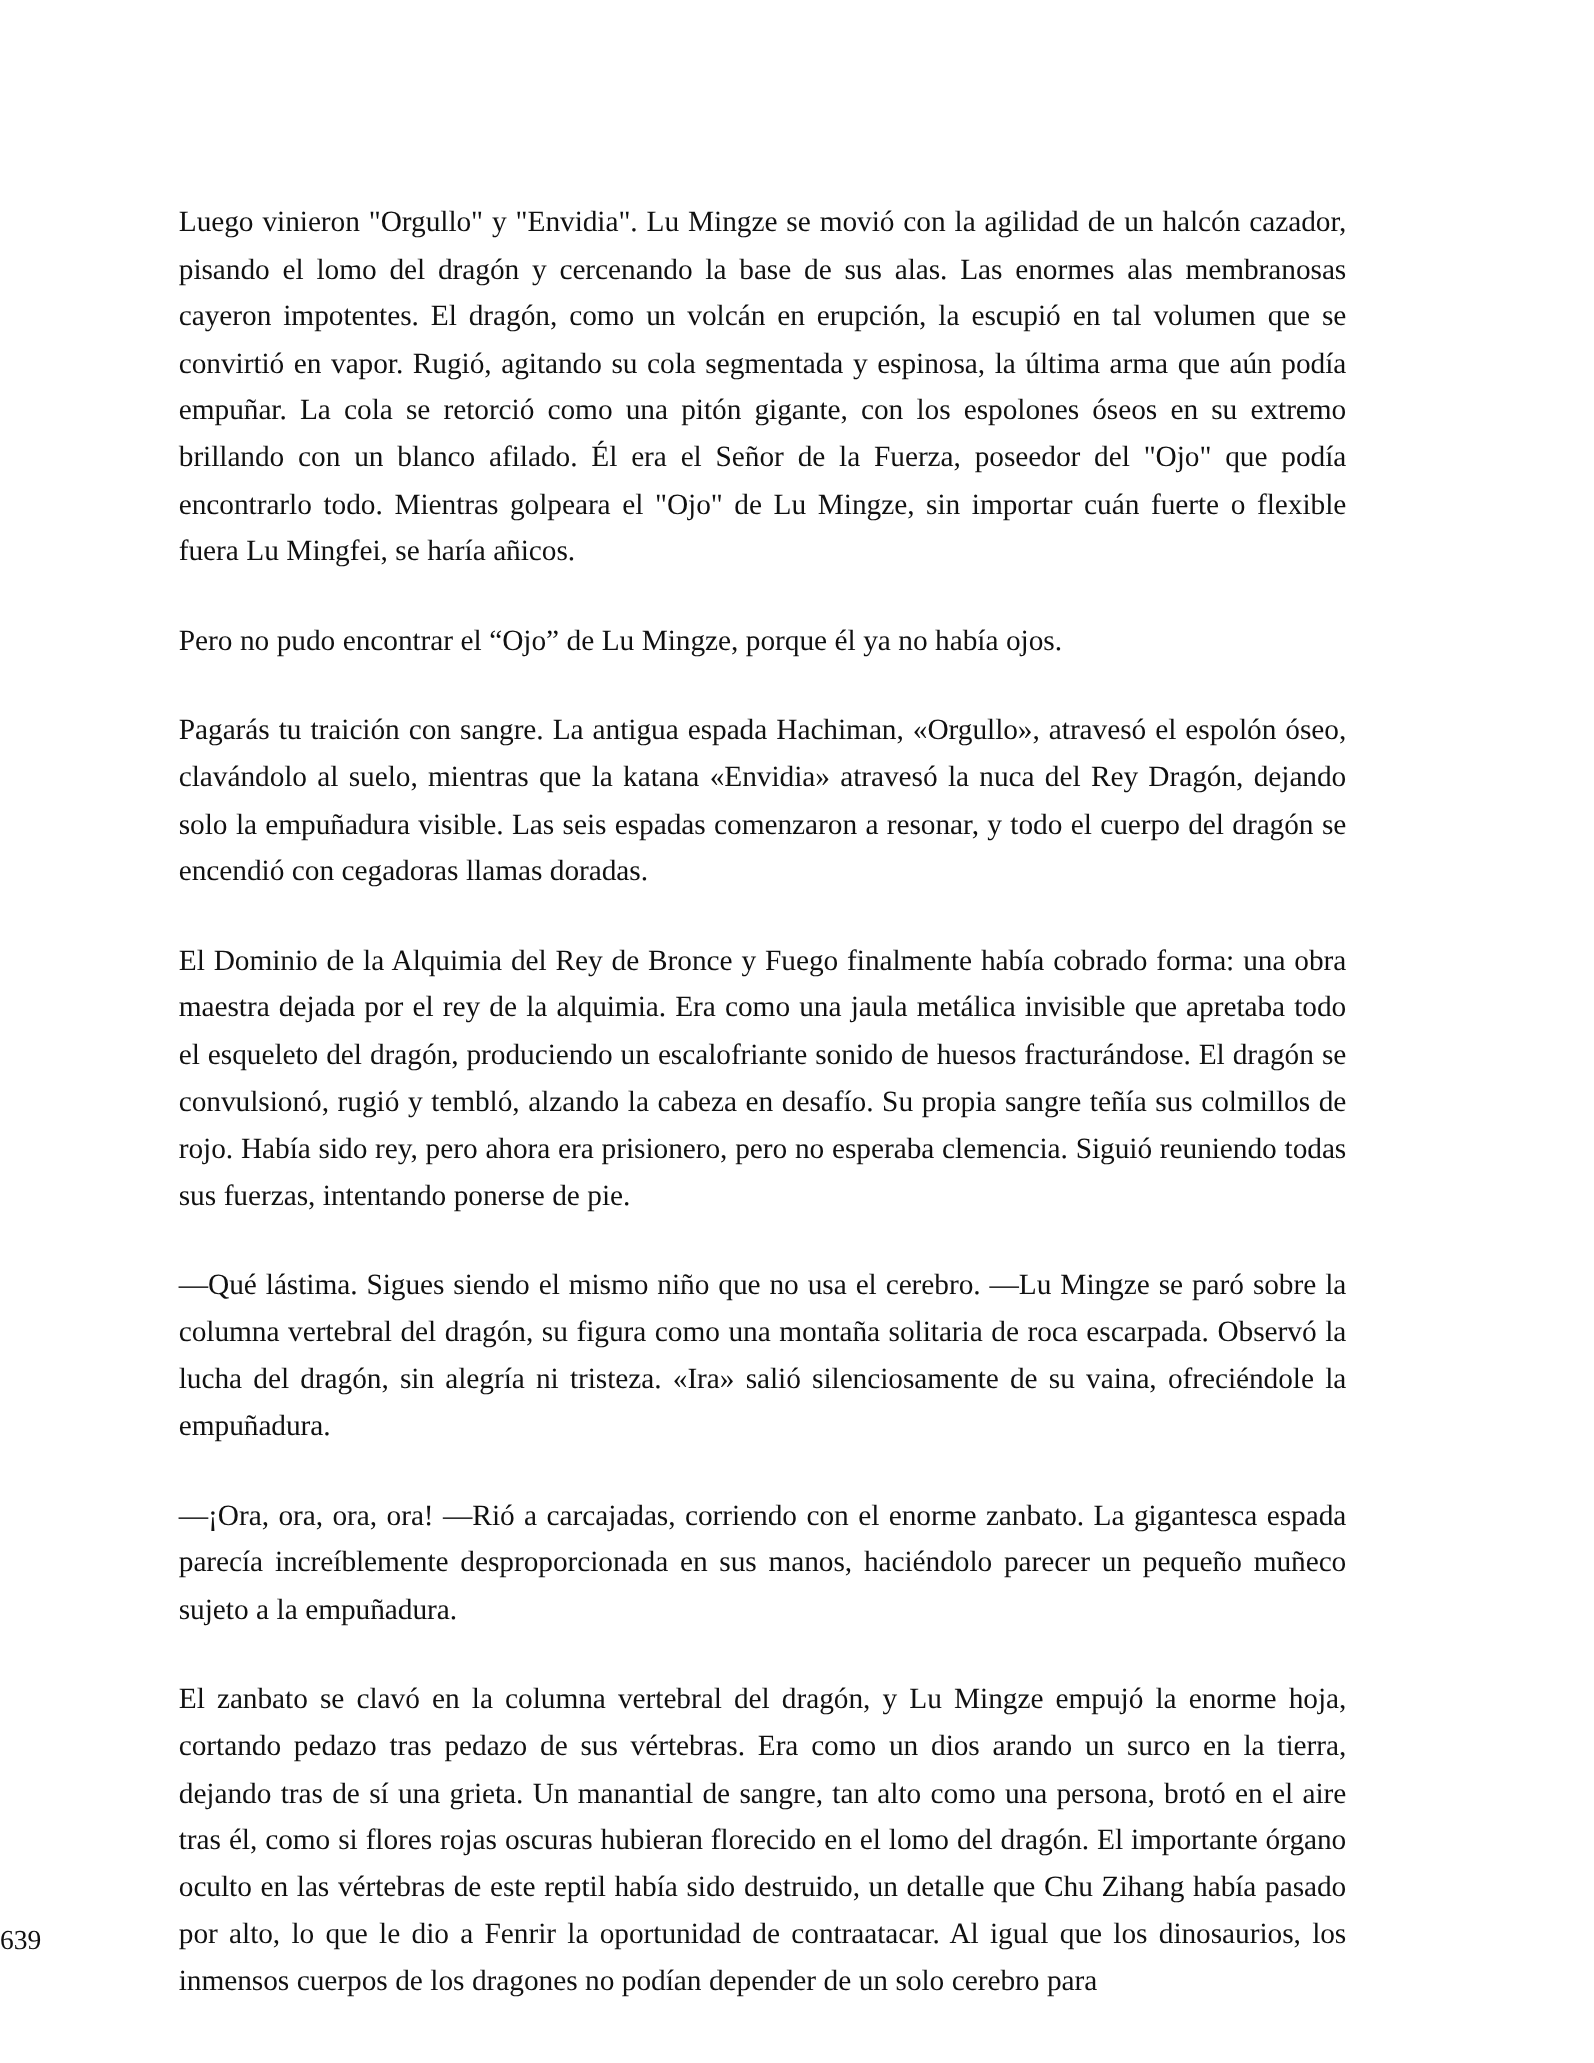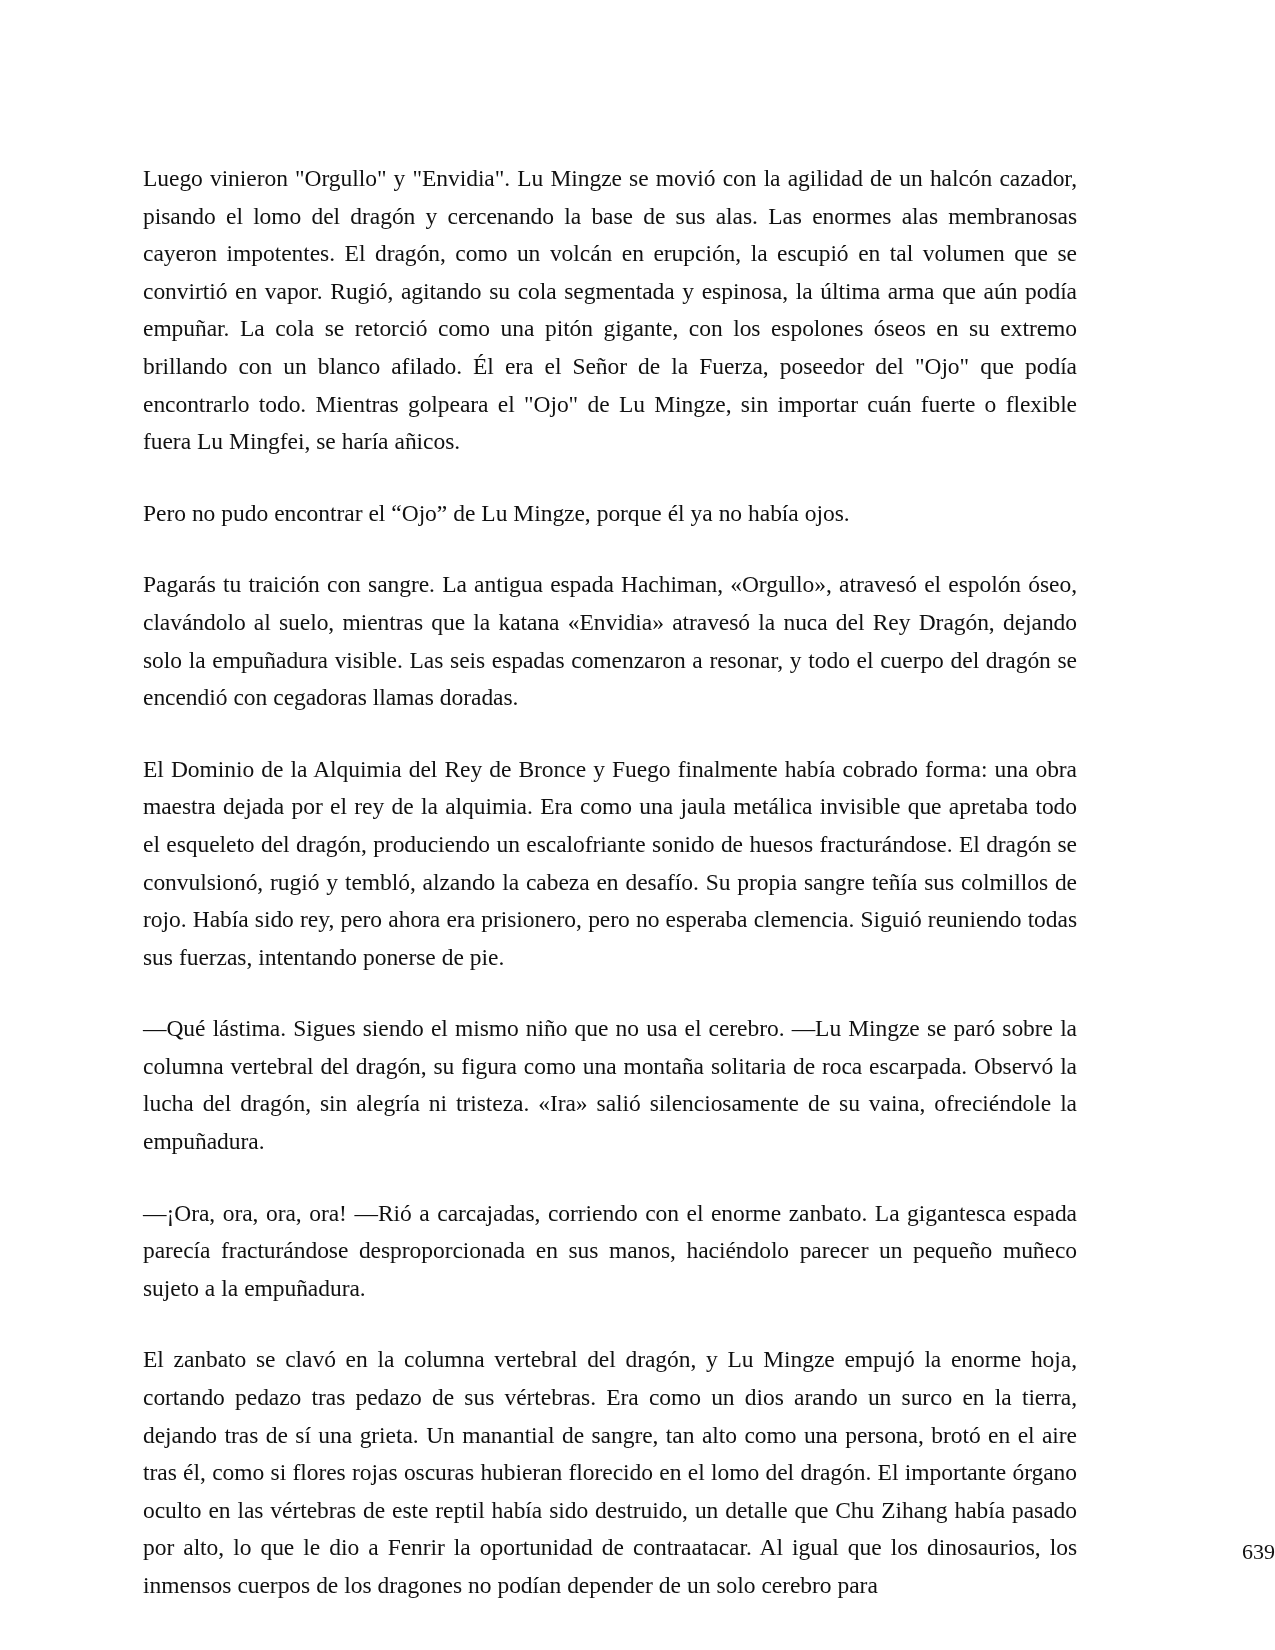--- a/index.html
+++ b/index.html
@@ -35,36 +35,36 @@
     hyphens: none;
   }
   .para:last-child {
     margin-bottom: 12px;
   }
   .page-number {
     position: absolute;
     left: 0;
     right: 0;
     top: 1538px;
-    text-align: right;
+    text-align: left;
     font-size: 22px;
     line-height: 28px;
     color: #111111;
   }
 </style>
 </head>
 <body>
 
 <div class="page">
 
   <div class="text-column">
     <p class="para">Luego vinieron "Orgullo" y "Envidia". Lu Mingze se movió con la agilidad de un halcón cazador, pisando el lomo del dragón y cercenando la base de sus alas. Las enormes alas membranosas cayeron impotentes. El dragón, como un volcán en erupción, la escupió en tal volumen que se convirtió en vapor. Rugió, agitando su cola segmentada y espinosa, la última arma que aún podía empuñar. La cola se retorció como una pitón gigante, con los espolones óseos en su extremo brillando con un blanco afilado. Él era el Señor de la Fuerza, poseedor del "Ojo" que podía encontrarlo todo. Mientras golpeara el "Ojo" de Lu Mingze, sin importar cuán fuerte o flexible fuera Lu Mingfei, se haría añicos.</p>
     <p class="para">Pero no pudo encontrar el “Ojo” de Lu Mingze, porque él ya no había ojos.</p>
     <p class="para">Pagarás tu traición con sangre. La antigua espada Hachiman, «Orgullo», atravesó el espolón óseo, clavándolo al suelo, mientras que la katana «Envidia» atravesó la nuca del Rey Dragón, dejando solo la empuñadura visible. Las seis espadas comenzaron a resonar, y todo el cuerpo del dragón se encendió con cegadoras llamas doradas.</p>
     <p class="para">El Dominio de la Alquimia del Rey de Bronce y Fuego finalmente había cobrado forma: una obra maestra dejada por el rey de la alquimia. Era como una jaula metálica invisible que apretaba todo el esqueleto del dragón, produciendo un escalofriante sonido de huesos fracturándose. El dragón se convulsionó, rugió y tembló, alzando la cabeza en desafío. Su propia sangre teñía sus colmillos de rojo. Había sido rey, pero ahora era prisionero, pero no esperaba clemencia. Siguió reuniendo todas sus fuerzas, intentando ponerse de pie.</p>
     <p class="para">—Qué lástima. Sigues siendo el mismo niño que no usa el cerebro. —Lu Mingze se paró sobre la columna vertebral del dragón, su figura como una montaña solitaria de roca escarpada. Observó la lucha del dragón, sin alegría ni tristeza. «Ira» salió silenciosamente de su vaina, ofreciéndole la empuñadura.</p>
-    <p class="para">—¡Ora, ora, ora, ora! —Rió a carcajadas, corriendo con el enorme zanbato. La gigantesca espada parecía fracturándose desproporcionada en sus manos, haciéndolo parecer un pequeño muñeco sujeto a la empuñadura.</p>
+    <p class="para">—¡Ora, ora, ora, ora! —Rió a carcajadas, corriendo con el enorme zanbato. La gigantesca espada parecía increíblemente desproporcionada en sus manos, haciéndolo parecer un pequeño muñeco sujeto a la empuñadura.</p>
     <p class="para">El zanbato se clavó en la columna vertebral del dragón, y Lu Mingze empujó la enorme hoja, cortando pedazo tras pedazo de sus vértebras. Era como un dios arando un surco en la tierra, dejando tras de sí una grieta. Un manantial de sangre, tan alto como una persona, brotó en el aire tras él, como si flores rojas oscuras hubieran florecido en el lomo del dragón. El importante órgano oculto en las vértebras de este reptil había sido destruido, un detalle que Chu Zihang había pasado por alto, lo que le dio a Fenrir la oportunidad de contraatacar. Al igual que los dinosaurios, los inmensos cuerpos de los dragones no podían depender de un solo cerebro para</p>
   </div>
 
   <div class="page-number">639</div>
 
 </div>
 
 </body></html>

